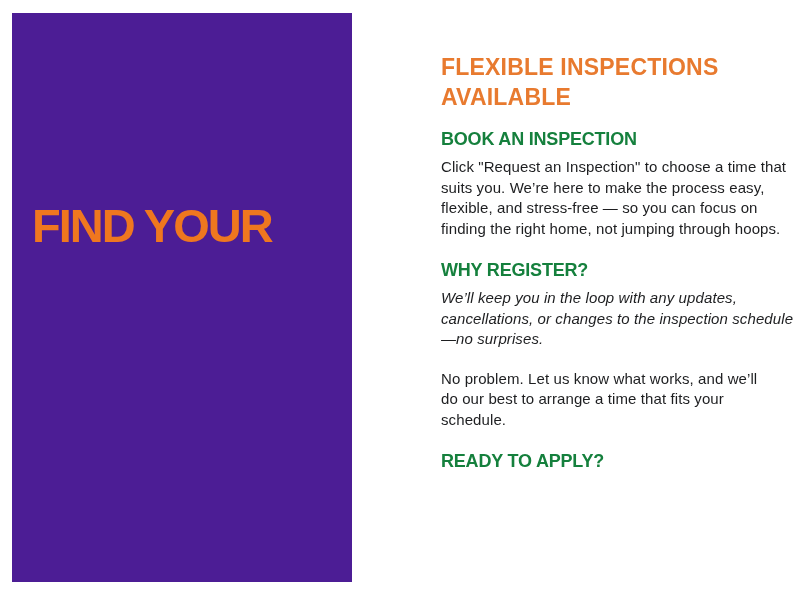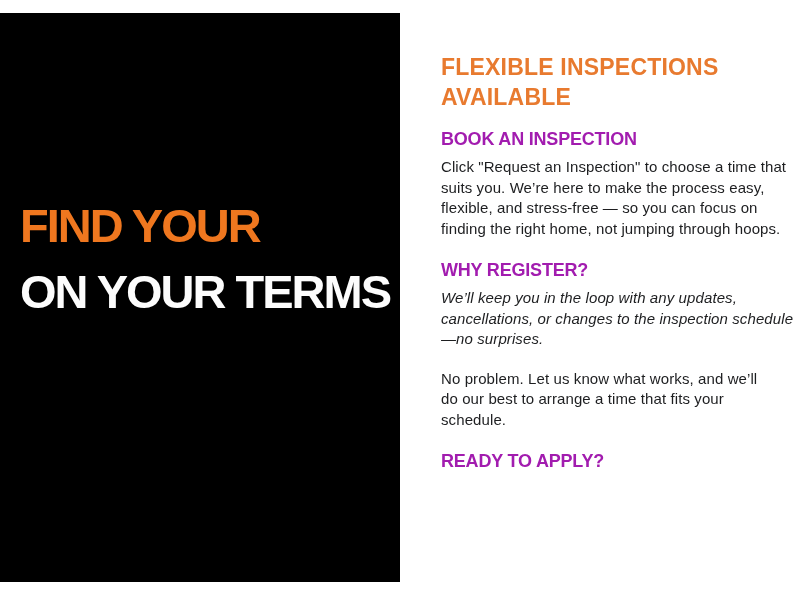--- a/index.html
+++ b/index.html
@@ -2,22 +2,22 @@
 <html><head>
 <meta charset="utf-8">
 <style>
   html,body{margin:0;padding:0;background:#ffffff;}
   .canvas{
     position:relative;width:800px;height:600px;background:#ffffff;
     font-family:"Liberation Sans",sans-serif;overflow:hidden;
   }
   
   .left-panel{
-    position:absolute;left:0;top:13px;width:400px;height:569px;
-    background:#000000;
+    position:absolute;left:12px;top:13px;width:340px;height:569px;
+    background:#4c1d95;
   }
   .headline{position:absolute;left:20px;top:180px;}
   .hl{
     font-size:47px;font-weight:bold;line-height:66px;letter-spacing:-2px;
     white-space:nowrap;
   }
   .hl.orange{color:#EF771F;}
   .hl.white{color:#FCFCFC;}
   .logo-row{
     position:absolute;left:24px;top:515px;height:48px;
@@ -35,41 +35,40 @@
     background:#ffffff;box-sizing:border-box;padding:52px 20px 0 21px;
   }
   .title{
     margin:0;max-width:330px;
     color:#E87A2F;font-size:23px;font-weight:bold;line-height:30px;
     letter-spacing:0.2px;
   }
   .section{margin-top:19px;}
   .section:first-of-type{margin-top:15px;}
   .section h2{
-    margin:0;color:#a21caf;font-size:18px;font-weight:bold;
+    margin:0;color:#15803d;font-size:18px;font-weight:bold;
     letter-spacing:-0.2px;line-height:24px;
   }
   .section p{
     margin:6px 0 0 0;color:#1D1E20;font-size:15px;line-height:20.5px;
     letter-spacing:0.1px;
   }
   .section:nth-of-type(1) p{max-width:372px;}
   .section:nth-of-type(2) p{max-width:372px;font-style:italic;}
   .section:nth-of-type(3) p{max-width:322px;margin-top:18px;}
   .section:nth-of-type(4) p{max-width:340px;}
 </style>
 </head>
 <body>
 
 <div class="canvas">
 
   <div class="left-panel">
     <div class="headline">
       <div class="hl orange">FIND YOUR</div>
-      <div class="hl white">ON YOUR TERMS</div>
     </div>
 
   </div>
 
   <div class="right-panel">
     <h1 class="title">FLEXIBLE INSPECTIONS AVAILABLE</h1>
 
     <section class="section">
       <h2>BOOK AN INSPECTION</h2>
       <p>Click "Request an Inspection" to choose a time that suits you. We’re here to make the process easy, flexible, and stress-free — so you can focus on finding the right home, not jumping through hoops.</p>

